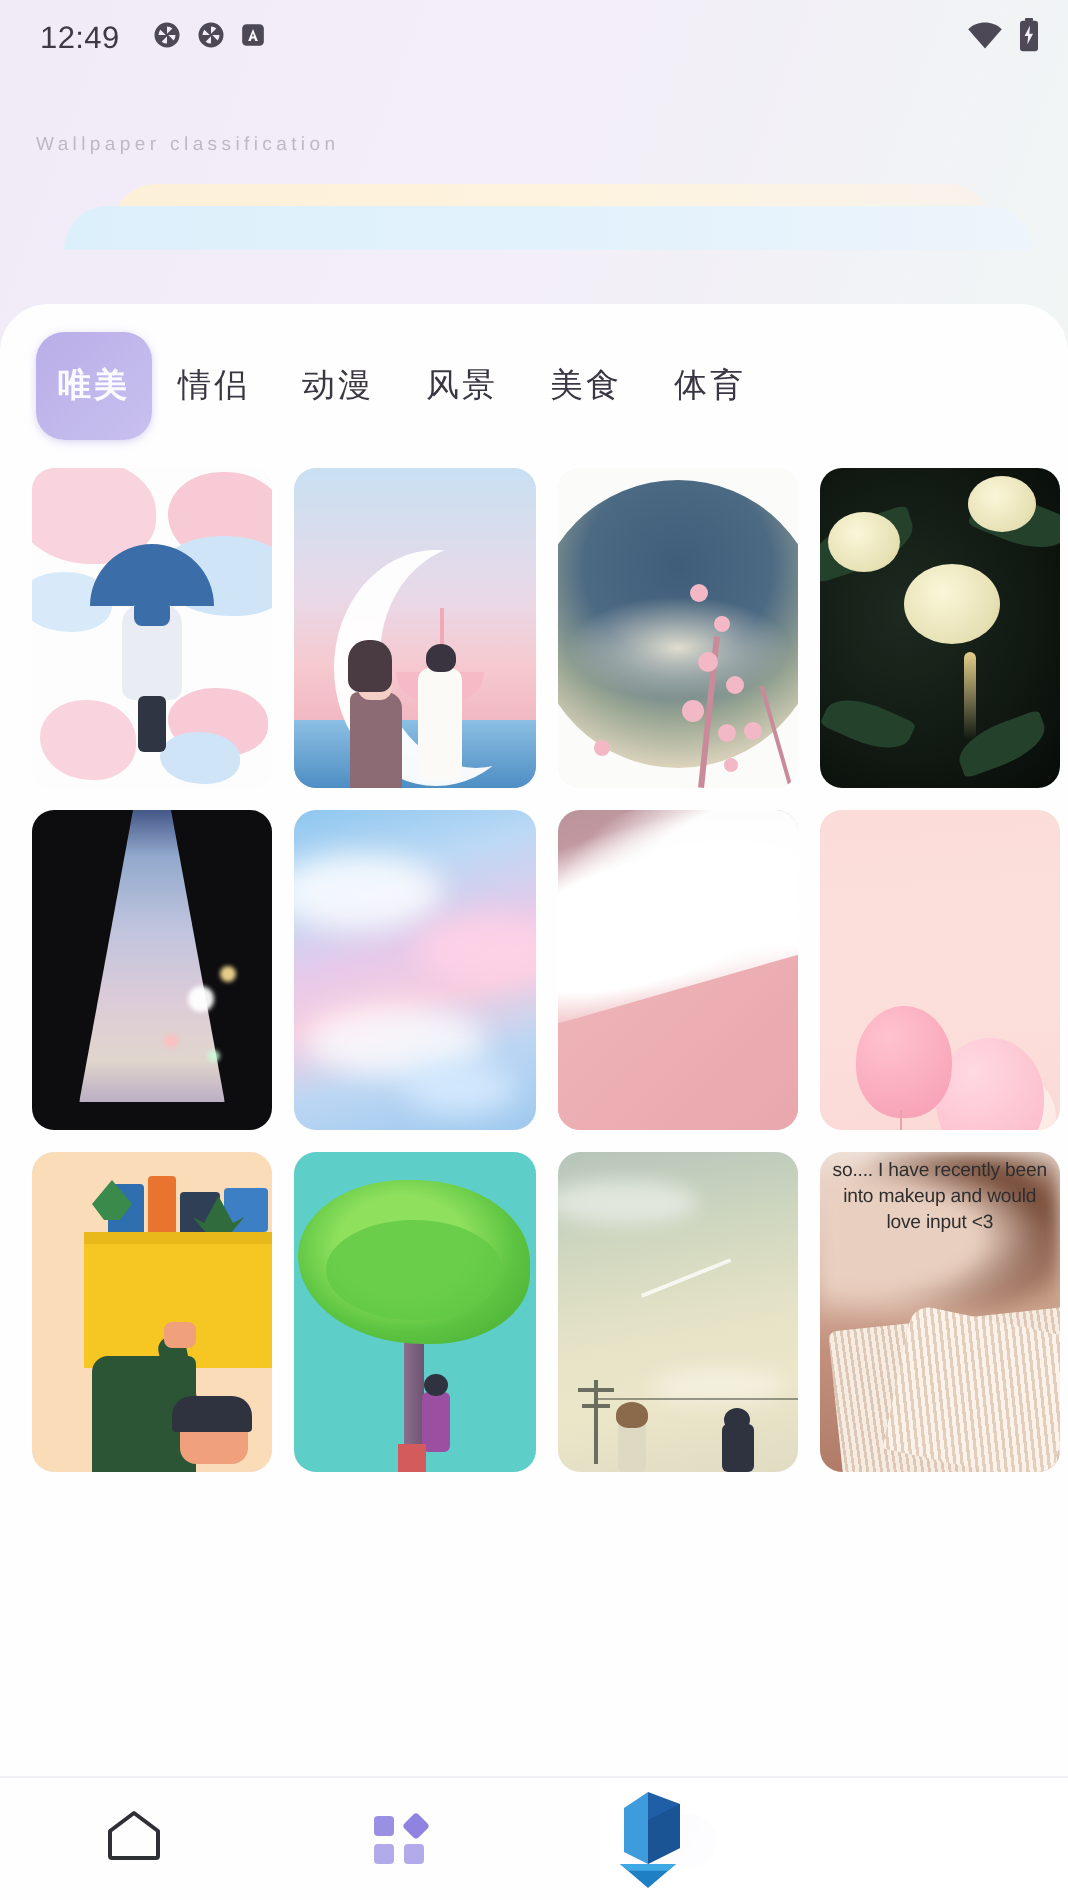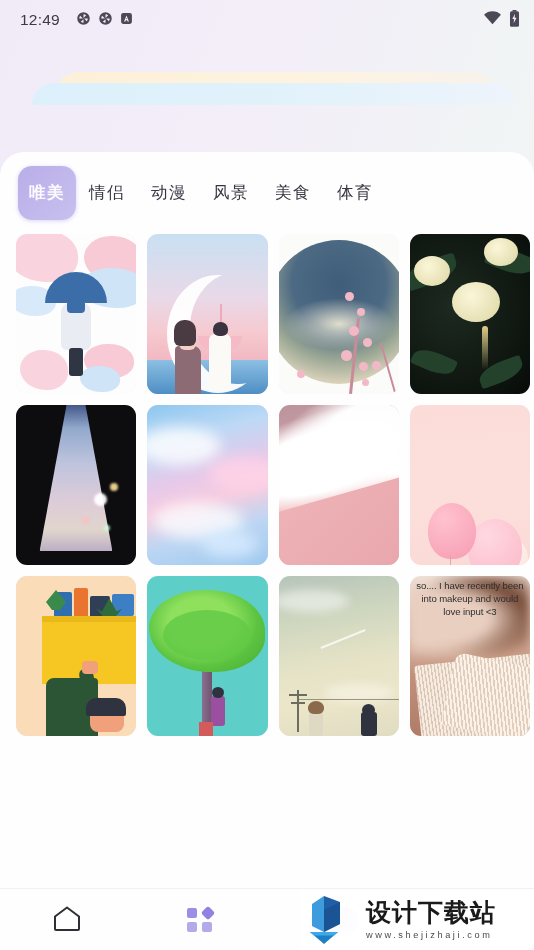--- a/index.html
+++ b/index.html
@@ -338,20 +338,21 @@
       <svg width="11" height="17" viewBox="0 0 12 20">
         <rect x="3.6" y="0" width="4.8" height="1.8" rx="0.6" fill="#4c4856"></rect>
         <rect x="0.7" y="1.6" width="10.6" height="18" rx="1.8" fill="#4c4856"></rect>
         <path d="M6.6 4.4 3.4 10.6h2.1L5 15.6l3.4-6.4H6.2l.4-4.8Z" fill="#f2f0f6"></path>
       </svg>
     </span>
   </div>
 </div>
 
 <div class="header">
+  <div class="subtitle">Wallpaper classification</div>
 </div>
 
 <div class="stack">
   <div class="stack-layer stack-yellow"></div>
   <div class="stack-layer stack-blue"></div>
 </div>
 
 <div class="sheet">
 
   <div class="tabs">
@@ -547,17 +548,13 @@
 <div class="watermark">
   <span class="wm-logo">
     <svg width="56" height="52" viewBox="0 0 56 52">
       <path d="M20 2 36 8v22l-16 8V2Z" fill="#1f5fa8"></path>
       <path d="M20 2 8 10v22l12 6V2Z" fill="#3e9bdc"></path>
       <path d="M20 16 36 8v22l-16 8V16Z" fill="#154b85" opacity=".55"></path>
       <path d="M6 38h28L20 50 6 38Z" fill="#1f7fc4"></path>
       <path d="M6 38h28l-4 3.4H10L6 38Z" fill="#3fa9e6"></path>
     </svg>
   </span>
-  <span class="wm-text">
-    <span class="wm-cn">设计下载站</span>
-    <span class="wm-url">www.shejizhaji.com</span>
-  </span>
 </div>
 
 </body></html>

